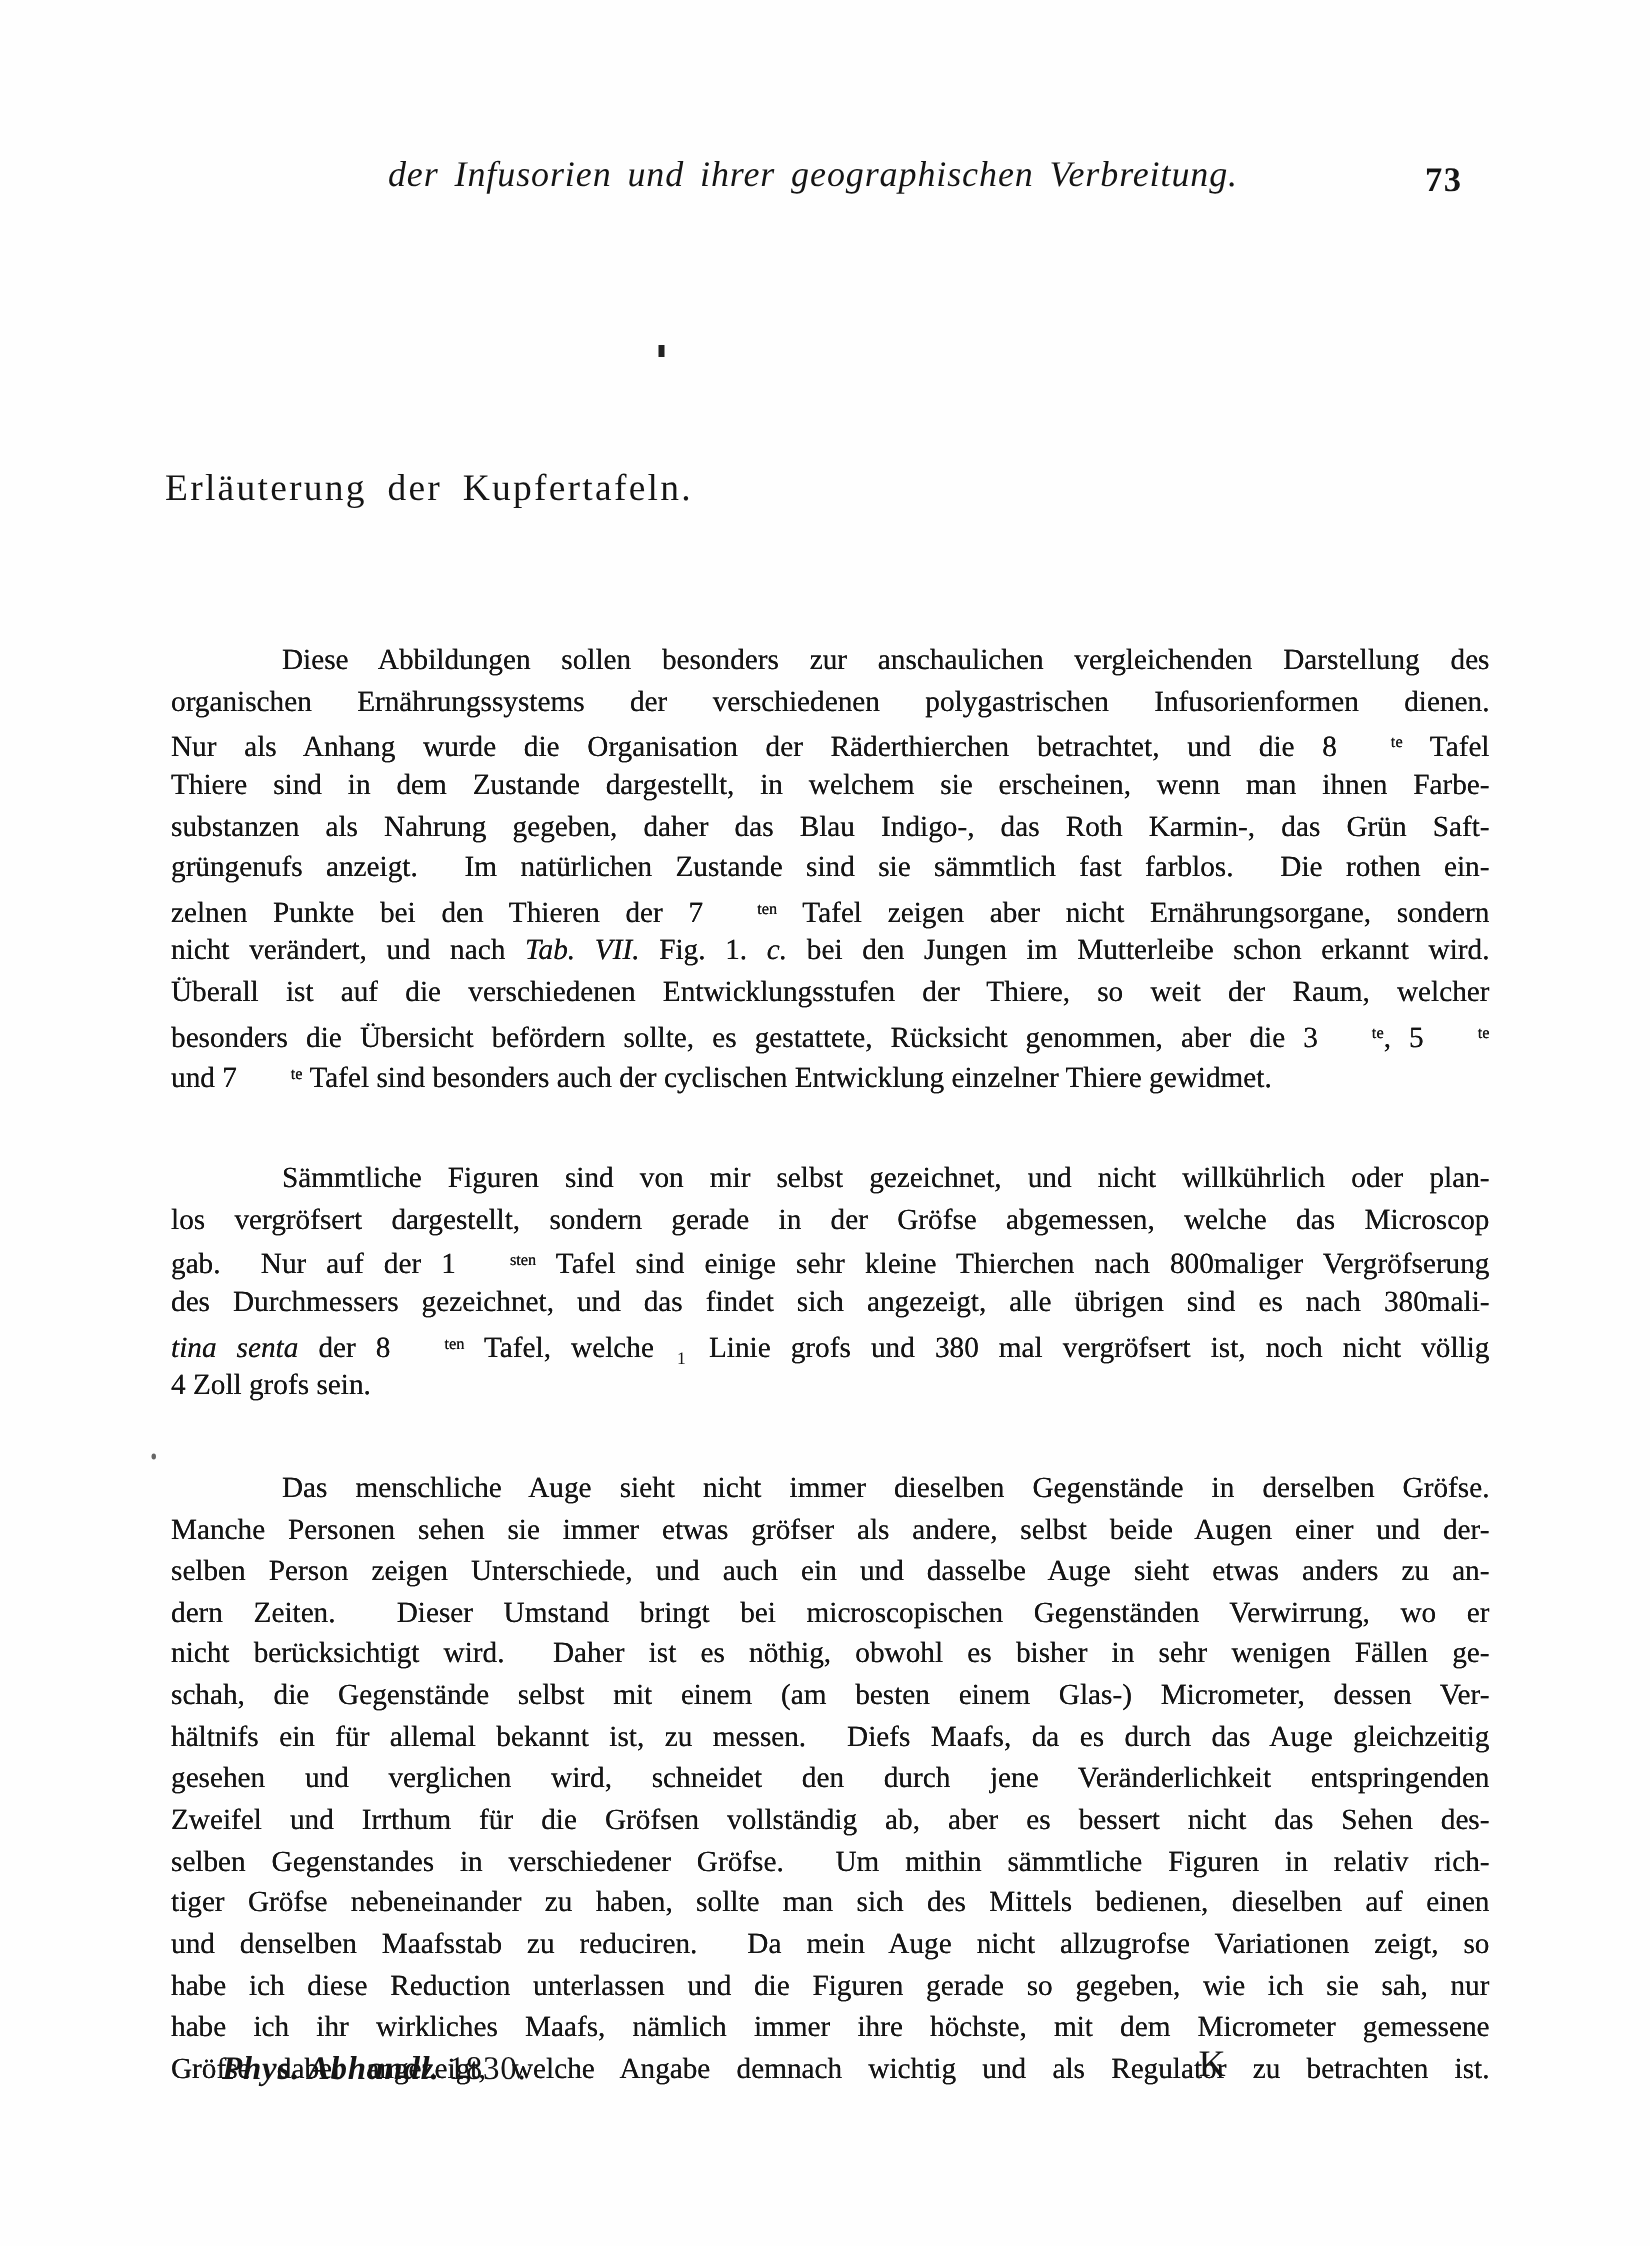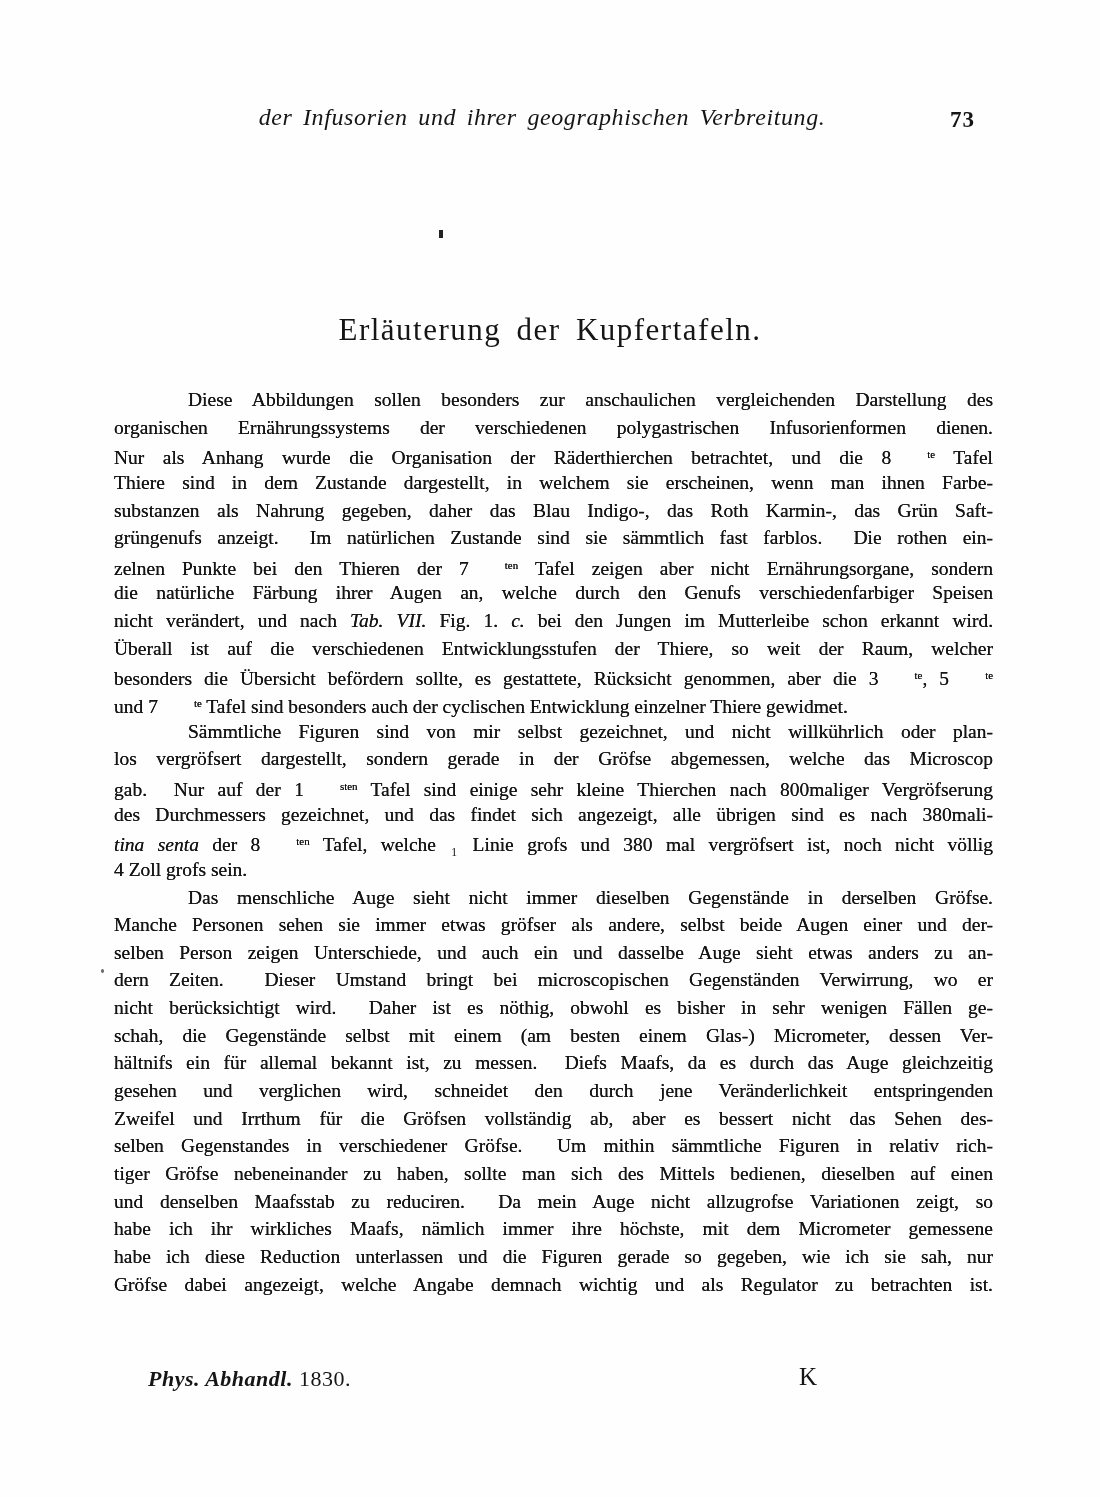--- a/index.html
+++ b/index.html
@@ -33,41 +33,40 @@
     top: 107px; left: 950px;
     font-style: normal;
     font-size: 23px;
     font-weight: bold;
     letter-spacing: 1px;
   }
   .doc-title {
     position: absolute;
     top: 312px; left: 110px;
     width: 880px;
-    text-align: center;
-    font-size: 31px;
+    font-size: 25px;
     letter-spacing: 1.5px;
     word-spacing: 6px;
   }
   .body-text {
     position: absolute;
     top: 386px; left: 114px;
     width: 879px;
     font-size: 19.5px;
     line-height: 27.65px;
     text-shadow: 0 0 0.3px #151515;
   }
   .line {
     height: 27.65px;
     overflow: hidden;
     text-align: justify;
     text-align-last: justify;
   }
   .line.noj { text-align-last: left; }
-  .line.indent { text-indent: 74px; }
+  .line.indent { text-indent: 74px; margin-top: 41px; }
   .it { font-style: italic; }
   .sup {
     font-size: 0.56em;
     vertical-align: 0.52em;
     letter-spacing: 0;
     margin-left: 36px;
   }
   .frac {
     display: inline-flex;
     flex-direction: column;
@@ -118,21 +117,20 @@
   <div class="doc-title">Erläuterung der Kupfertafeln.</div>
 
   <div class="body-text">
       <div class="line indent">Diese Abbildungen sollen besonders zur anschaulichen vergleichenden Darstellung des</div>
       <div class="line">organischen Ernährungssystems der verschiedenen polygastrischen Infusorienformen dienen.</div>
       <div class="line">Nur als Anhang wurde die Organisation der Räderthierchen betrachtet, und die 8<span class="sup">te</span> Tafel</div>
       <div class="line">Thiere sind in dem Zustande dargestellt, in welchem sie erscheinen, wenn man ihnen Farbe-</div>
       <div class="line">substanzen als Nahrung gegeben, daher das Blau Indigo-, das Roth Karmin-, das Grün Saft-</div>
       <div class="line">grüngenufs anzeigt.&nbsp; Im natürlichen Zustande sind sie sämmtlich fast farblos.&nbsp; Die rothen ein-</div>
       <div class="line">zelnen Punkte bei den Thieren der 7<span class="sup">ten</span> Tafel zeigen aber nicht Ernährungsorgane, sondern</div>
-      <div class="line">die natürliche Färbung ihrer Augen an, welche durch den Genufs verschiedenfarbiger Speisen</div>
       <div class="line">nicht verändert, und nach <span class="it">Tab. VII.</span> Fig. 1. <span class="it">c.</span> bei den Jungen im Mutterleibe schon erkannt wird.</div>
       <div class="line">Überall ist auf die verschiedenen Entwicklungsstufen der Thiere, so weit der Raum, welcher</div>
       <div class="line">besonders die Übersicht befördern sollte, es gestattete, Rücksicht genommen, aber die 3<span class="sup">te</span>, 5<span class="sup">te</span></div>
       <div class="line noj">und 7<span class="sup">te</span> Tafel sind besonders auch der cyclischen Entwicklung einzelner Thiere gewidmet.</div>
       <div class="line indent">Sämmtliche Figuren sind von mir selbst gezeichnet, und nicht willkührlich oder plan-</div>
       <div class="line">los vergröfsert dargestellt, sondern gerade in der Gröfse abgemessen, welche das Microscop</div>
       <div class="line">gab.&nbsp; Nur auf der 1<span class="sup">sten</span> Tafel sind einige sehr kleine Thierchen nach 800maliger Vergröfserung</div>
       <div class="line">des Durchmessers gezeichnet, und das findet sich angezeigt, alle übrigen sind es nach 380mali-</div>
       <div class="line"><span class="it">tina senta</span> der 8<span class="sup">ten</span> Tafel, welche <span class="frac">
           <span class="num">1</span>
@@ -143,22 +141,22 @@
       <div class="line">selben Person zeigen Unterschiede, und auch ein und dasselbe Auge sieht etwas anders zu an-</div>
       <div class="line">dern Zeiten.&nbsp; Dieser Umstand bringt bei microscopischen Gegenständen Verwirrung, wo er</div>
       <div class="line">nicht berücksichtigt wird.&nbsp; Daher ist es nöthig, obwohl es bisher in sehr wenigen Fällen ge-</div>
       <div class="line">schah, die Gegenstände selbst mit einem (am besten einem Glas-) Micrometer, dessen Ver-</div>
       <div class="line">hältnifs ein für allemal bekannt ist, zu messen.&nbsp; Diefs Maafs, da es durch das Auge gleichzeitig</div>
       <div class="line">gesehen und verglichen wird, schneidet den durch jene Veränderlichkeit entspringenden</div>
       <div class="line">Zweifel und Irrthum für die Gröfsen vollständig ab, aber es bessert nicht das Sehen des-</div>
       <div class="line">selben Gegenstandes in verschiedener Gröfse.&nbsp; Um mithin sämmtliche Figuren in relativ rich-</div>
       <div class="line">tiger Gröfse nebeneinander zu haben, sollte man sich des Mittels bedienen, dieselben auf einen</div>
       <div class="line">und denselben Maafsstab zu reduciren.&nbsp; Da mein Auge nicht allzugrofse Variationen zeigt, so</div>
+      <div class="line">habe ich diese Reduction unterlassen und die Figuren gerade so gegeben, wie ich sie sah, nur</div>
       <div class="line">habe ich ihr wirkliches Maafs, nämlich immer ihre höchste, mit dem Micrometer gemessene</div>
-      <div class="line">habe ich diese Reduction unterlassen und die Figuren gerade so gegeben, wie ich sie sah, nur</div>
       <div class="line">Gröfse dabei angezeigt, welche Angabe demnach wichtig und als Regulator zu betrachten ist.</div>
     </div>
 
   <div class="footer-line">
     <span class="footer-work">Phys. Abhandl.</span>
     <span class="footer-year">1830.</span>
   </div>
   <div class="signature">K</div>
 
   <div class="speck-1"></div>

